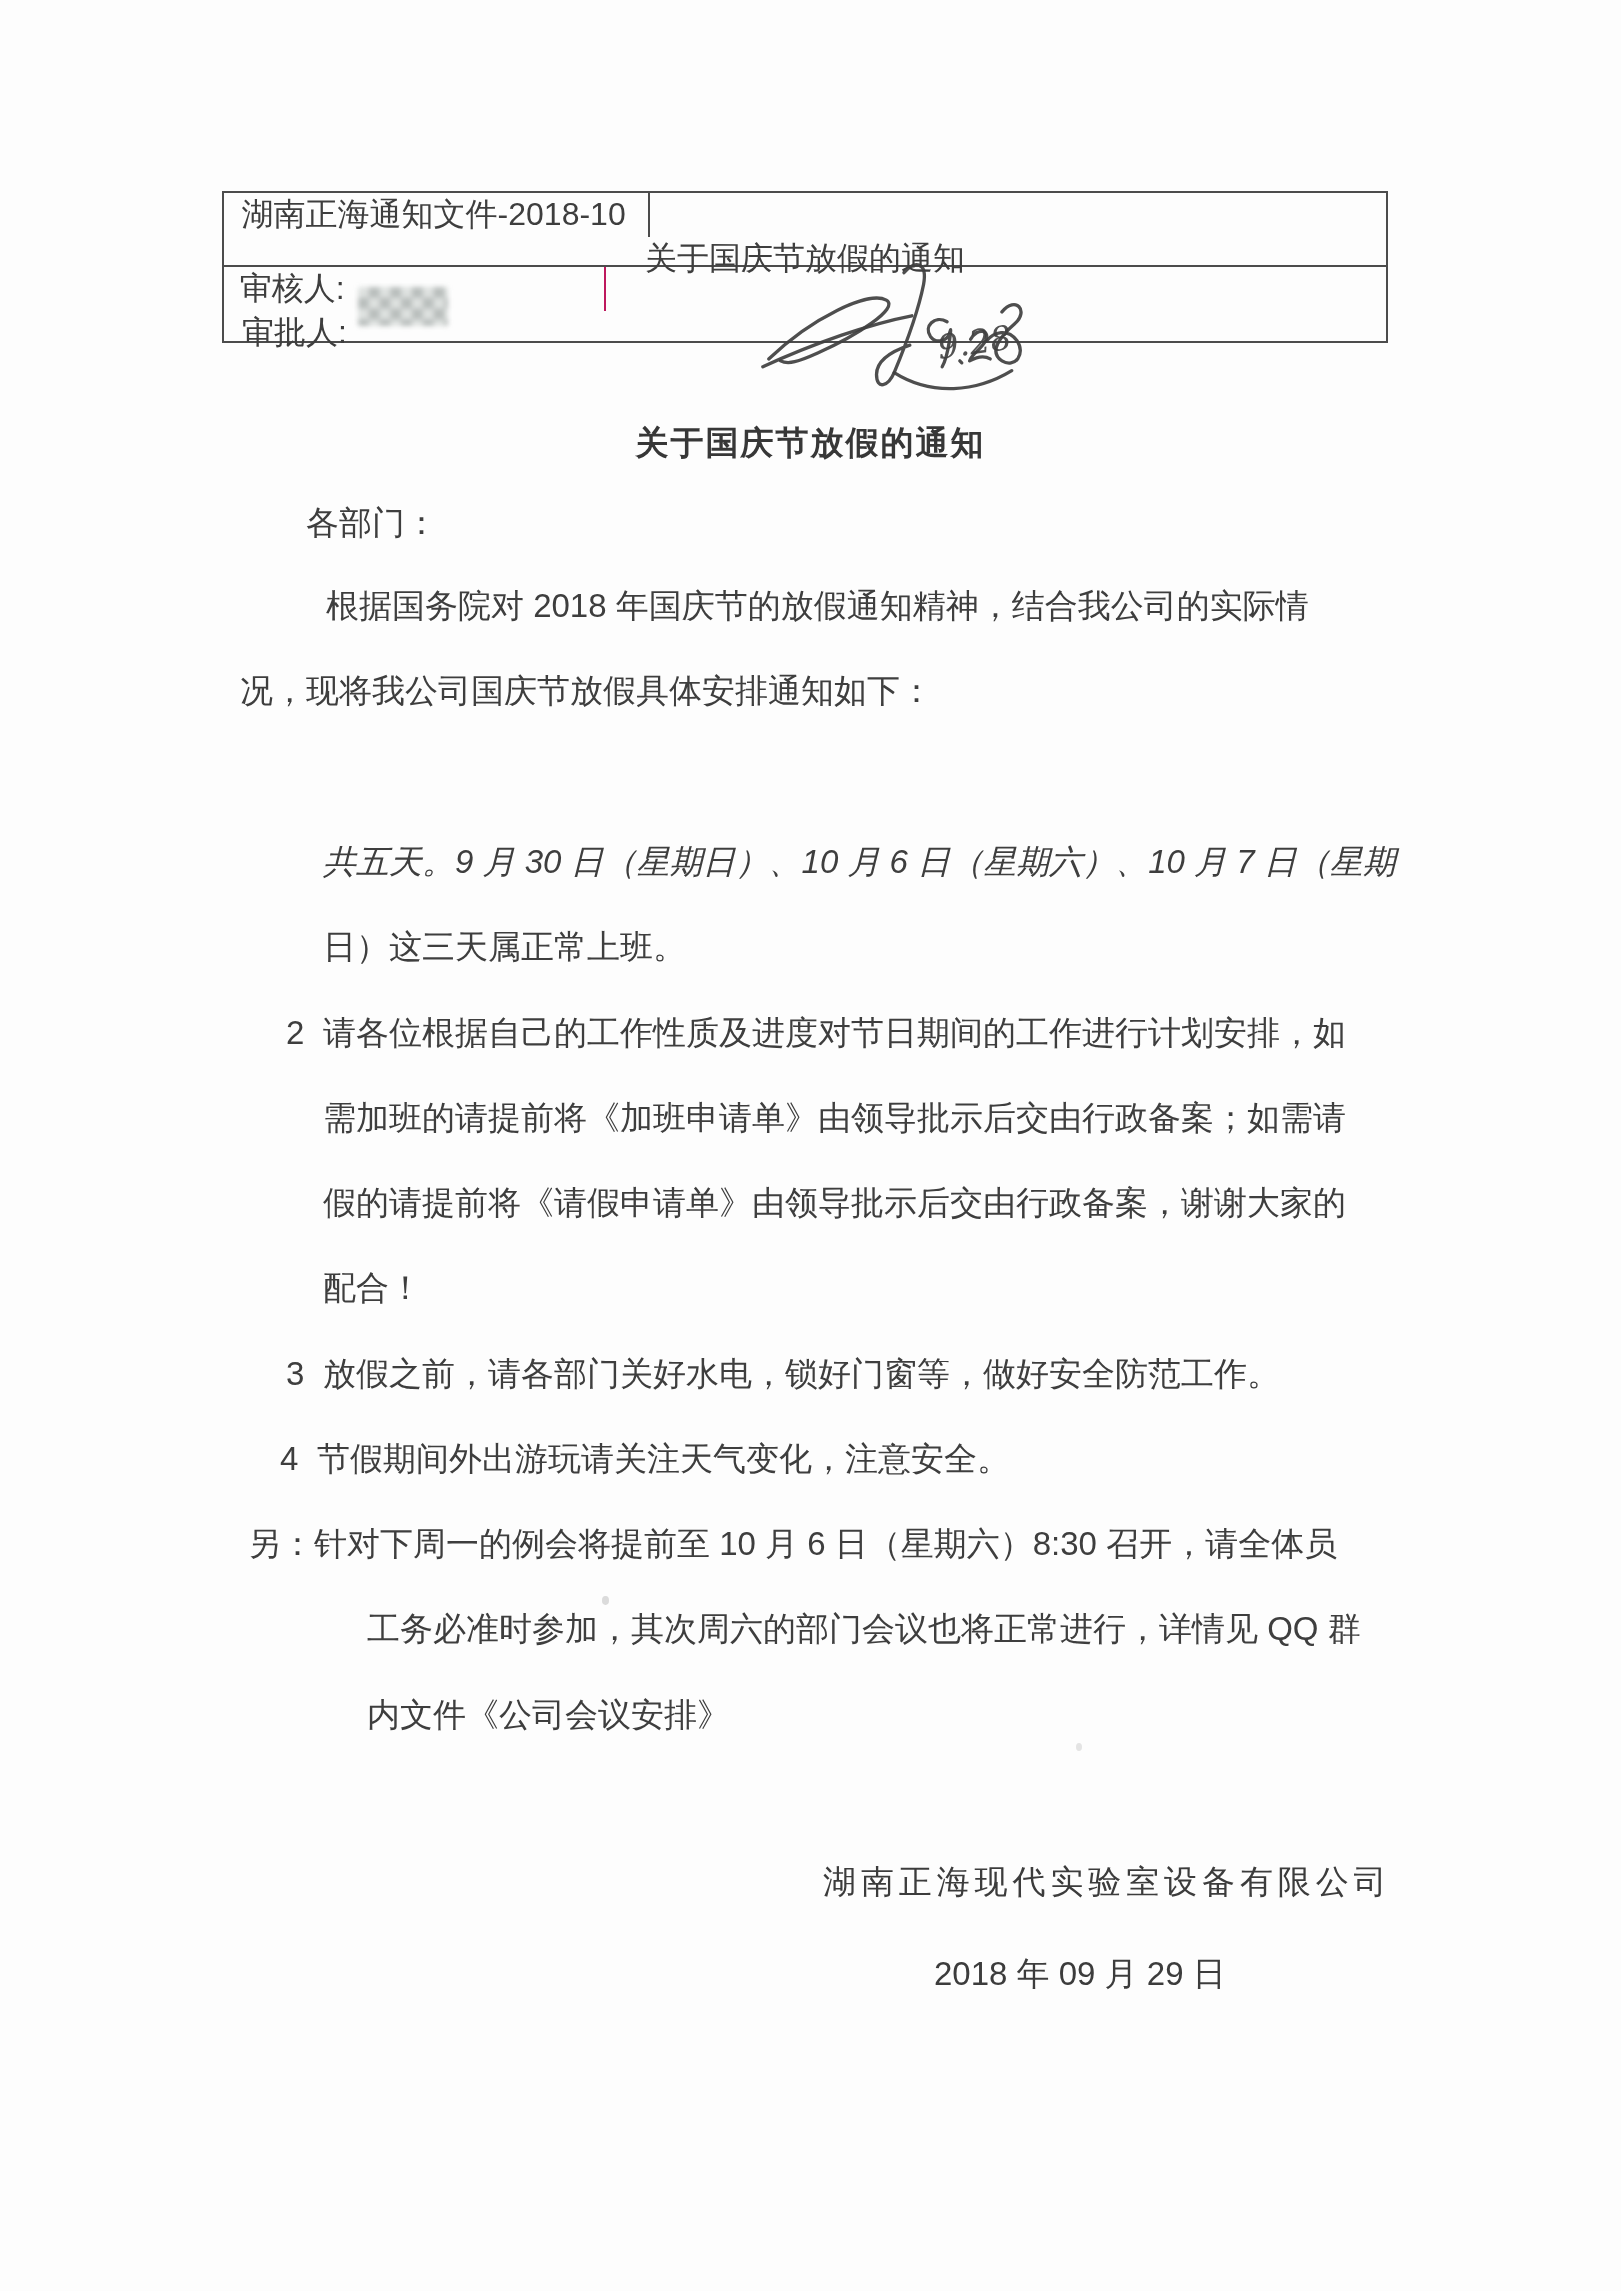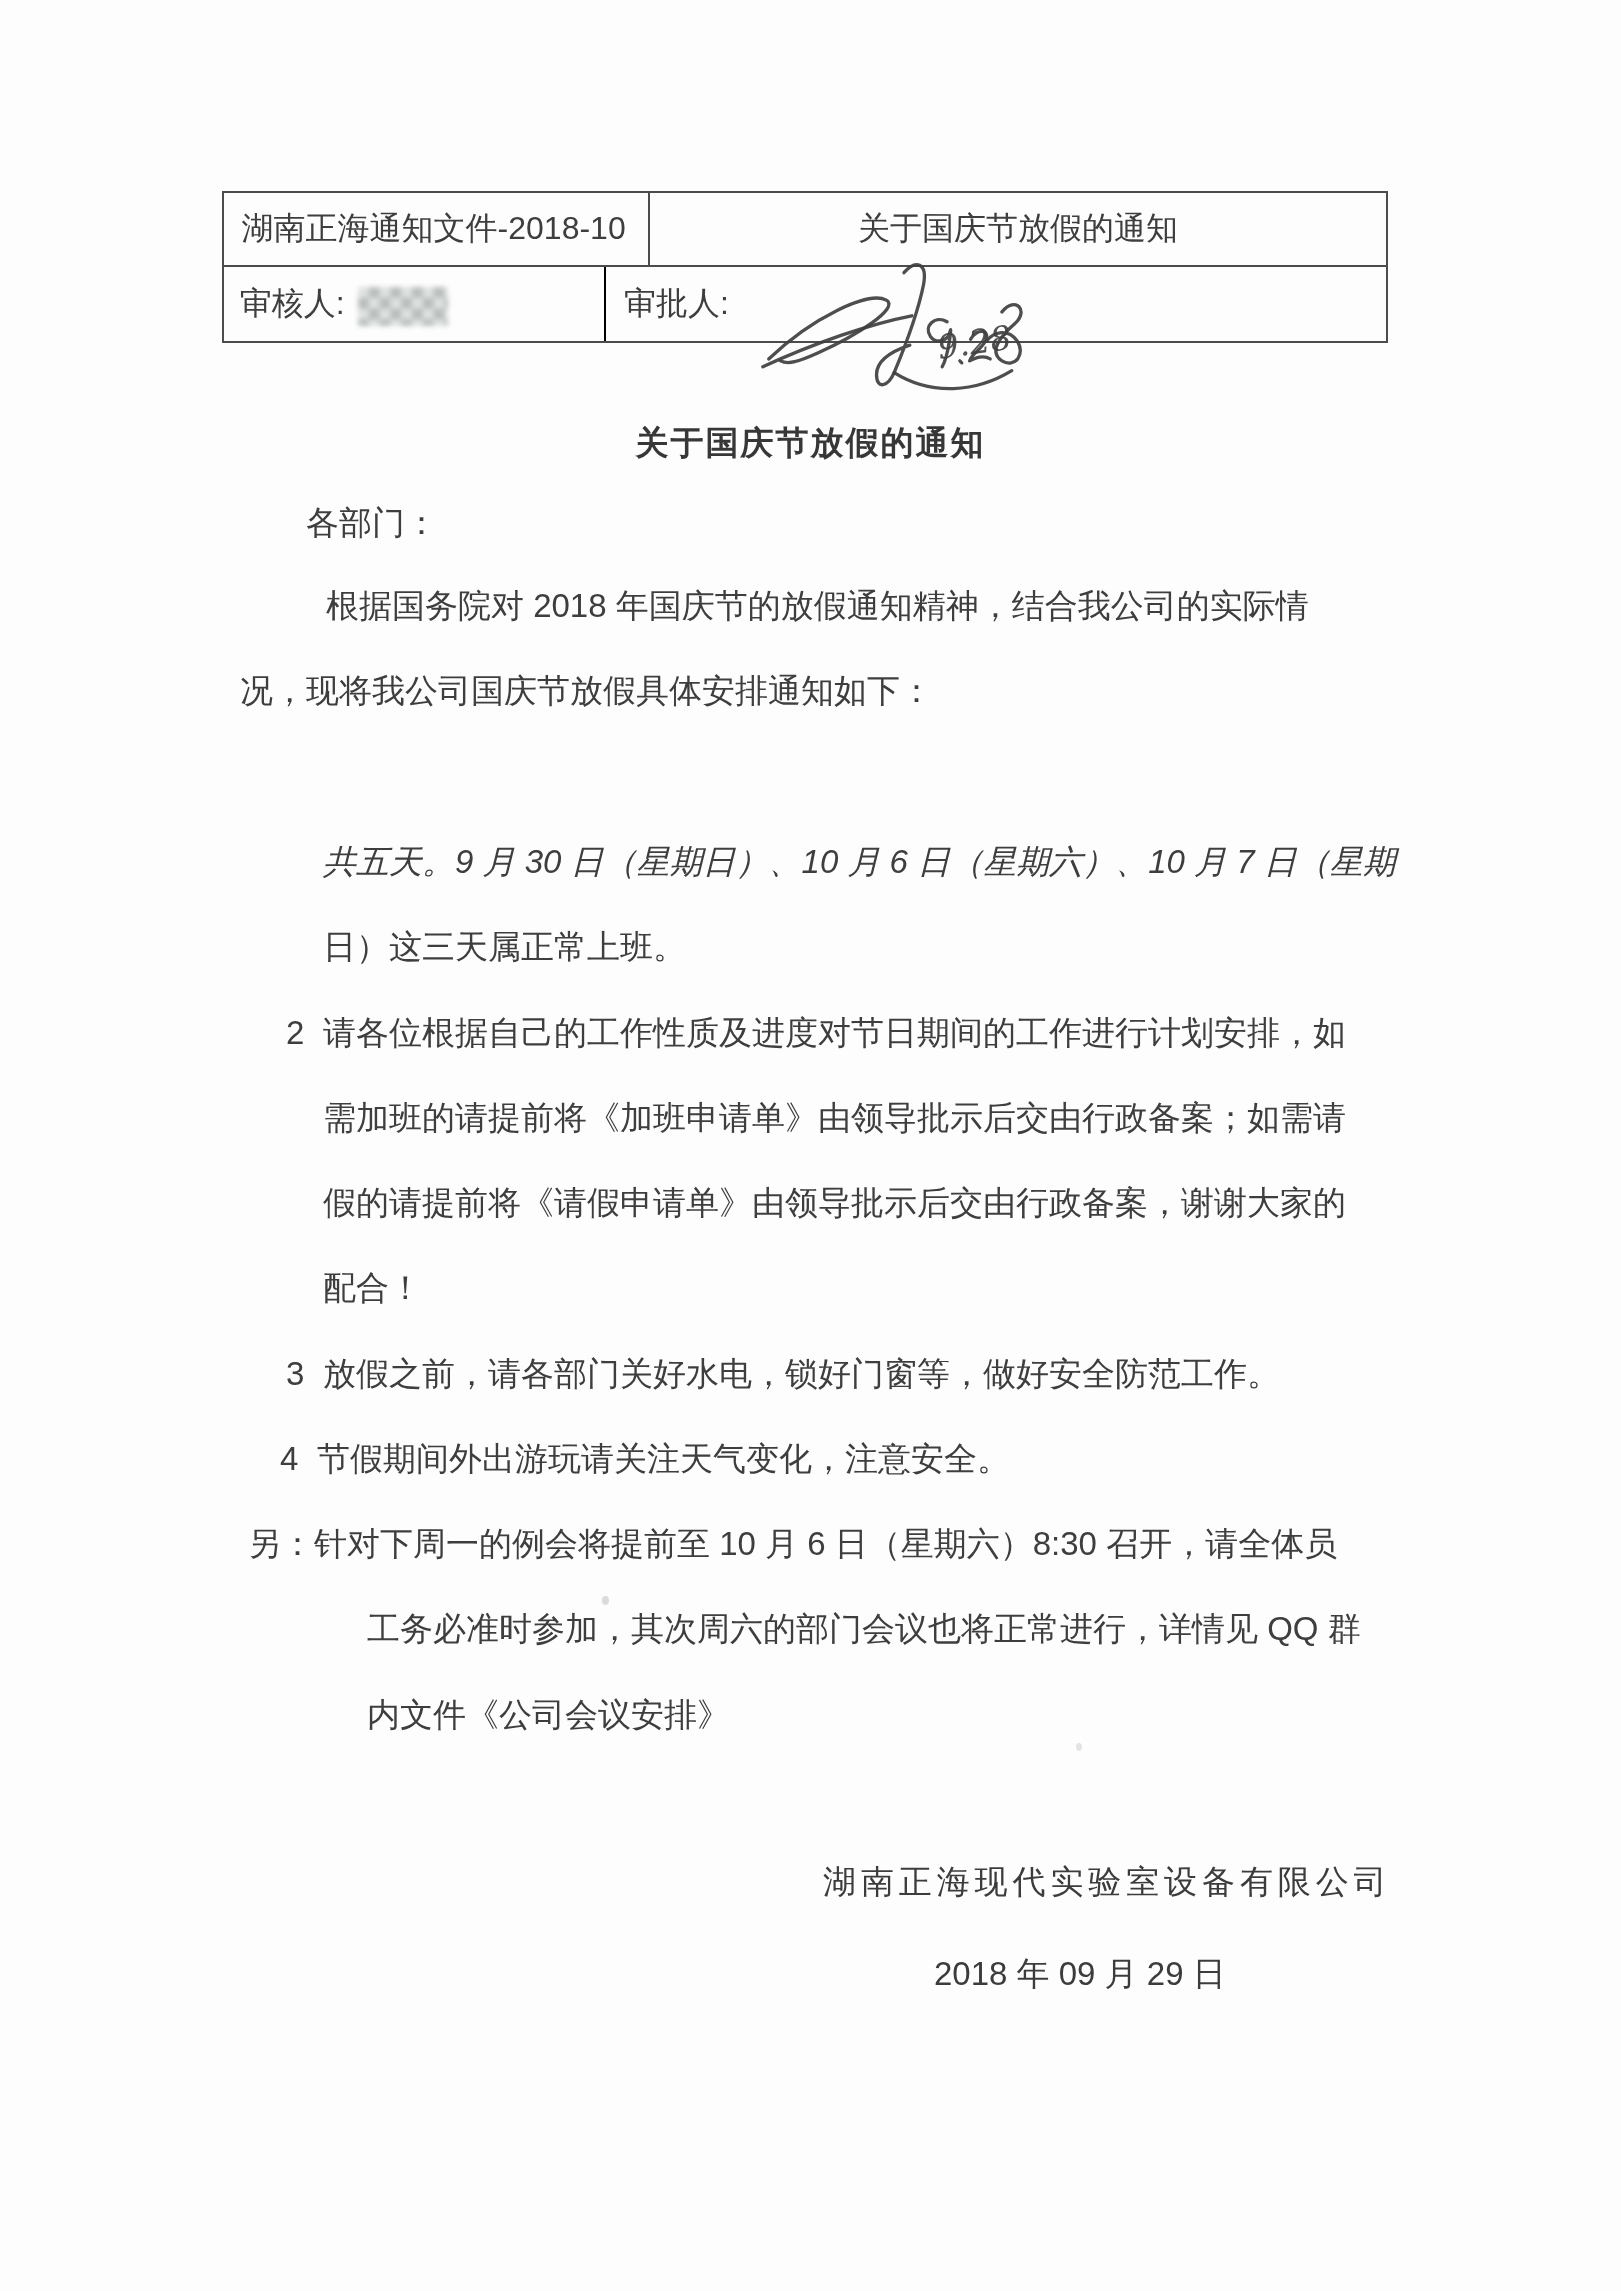--- a/index.html
+++ b/index.html
@@ -12,35 +12,35 @@
     overflow:hidden;
   }
   
   .htable{
     position:absolute;left:222px;top:191px;
     width:1166px;height:152px;
     border:2.9px solid #4c4c4c;
     box-sizing:border-box;
     background:transparent;
   }
-  .hrow{display:flex;box-sizing:border-box;}
+  .hrow{display:flex;box-sizing:border-box;flex-direction:column;}
   .hrow.r1{height:74px;border-bottom:2px solid #4c4c4c;}
   .hrow.r2{height:74px;}
   .hcell{
     box-sizing:border-box;
     display:flex;align-items:center;
     font-size:32px;
     color:#3e3e3e;
     white-space:nowrap;
     overflow:visible;
   }
   .c-docnum{width:426px;border-right:2px solid #4c4c4c;padding-left:17.6px;}
   .c-doctitle{flex:1;justify-content:center;}
   .c-submit{width:426px;border-right:2px solid #4c4c4c;padding-left:17.6px;}
-  .c-review{width:382px;border-right:2px solid #000000;padding-left:15.7px;position:relative;}
+  .c-review{width:382px;border-right:2px solid #be185d;padding-left:15.7px;position:relative;}
   .c-approve{flex:1;padding-left:18px;}
   
   .blurname{
     position:absolute;left:358px;top:287px;
     width:90px;height:39px;
     background:
       repeating-conic-gradient(#aeb4b2 0% 25%, #d9dddb 25% 50%) 0 0/21.6px 21.6px;
     filter:blur(2.9px);
     opacity:.85;
     border-radius:2px;

